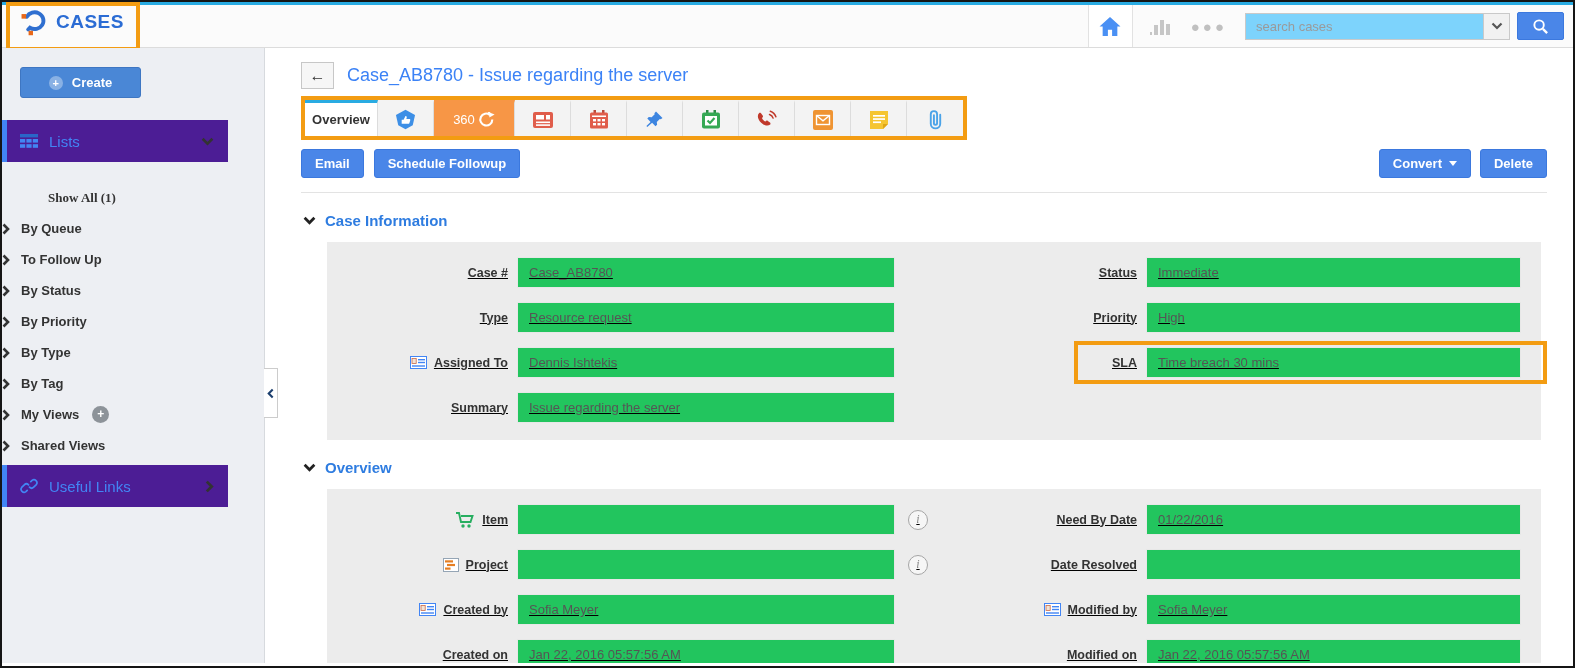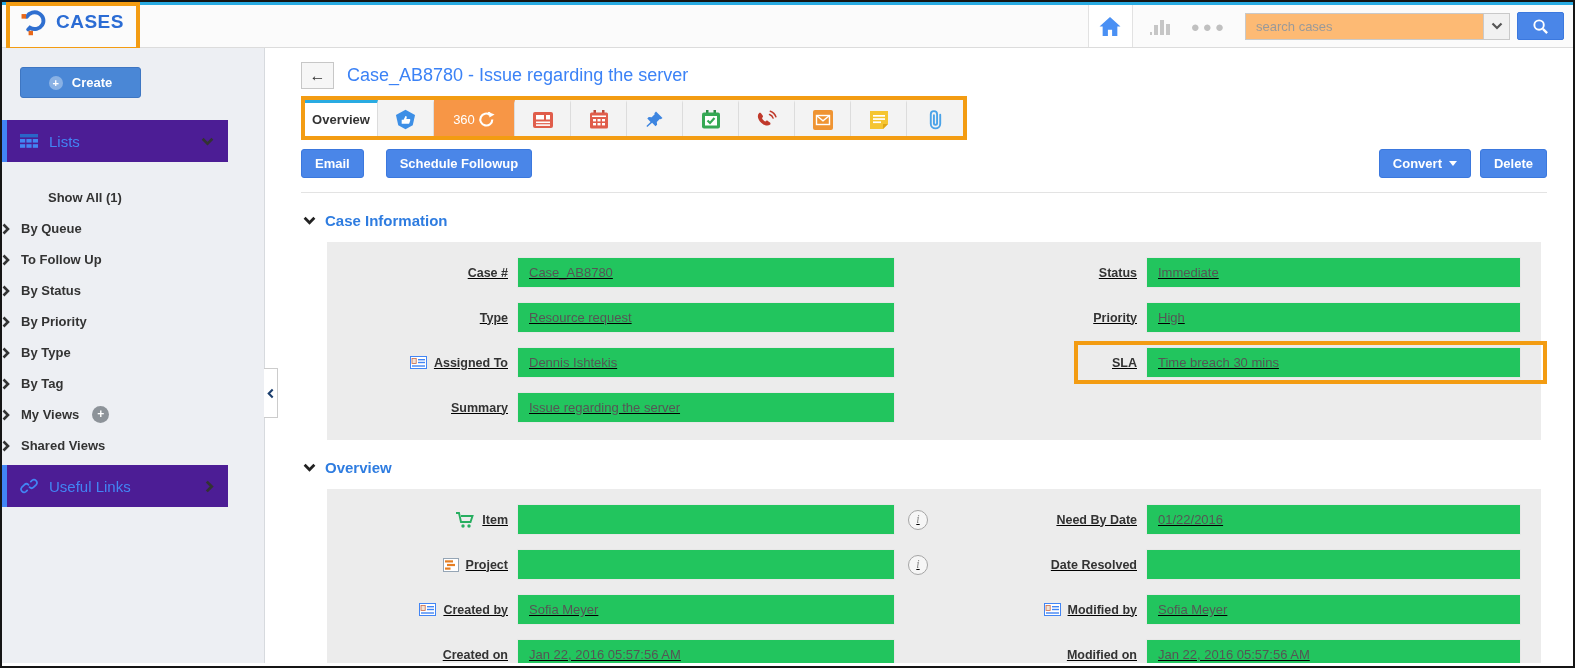--- a/index.html
+++ b/index.html
@@ -28,21 +28,21 @@
   .home-box {
     width:45px; height:100%; background:#fff;
     border-left:1px solid #e2e2e2; border-right:1px solid #e2e2e2;
     display:flex; align-items:center; justify-content:center; cursor:pointer;
   }
   .chart-btn { margin:0 18px 0 16px; display:flex; align-items:end; cursor:pointer; }
   .ellipsis { color:#c0c0c0; font-size:15px; letter-spacing:3px; margin-right:18px; cursor:pointer; }
   .search-wrap { display:flex; align-items:center; margin-right:7px; }
   .search-input {
     width:238px; height:27px; border:1px solid #c9c9c9; border-right:none;
-    padding:0 10px; font-size:13px; color:#666; background:#fdba74; outline:none;
+    padding:0 10px; font-size:13px; color:#666; background:#7dd3fc; outline:none;
     font-family:"Liberation Sans", sans-serif;
   }
   .search-input::placeholder { color:#9a9a9a; }
   .search-caret {
     width:27px; height:27px; border:1px solid #c9c9c9; background:#f1f1f1;
     display:flex; align-items:center; justify-content:center; color:#555; cursor:pointer;
   }
   .search-btn {
     width:47px; height:28px; margin:0 2px 0 7px; background:#4a86e8;
     border:1px solid #3b78de; border-radius:2px;
@@ -70,21 +70,21 @@
     height:42px; width:226px; display:flex; align-items:center;
     padding:0 14px 0 13px; gap:11px; cursor:pointer;
     color:#4285f4; font-size:15px;
   }
   .side-head .spacer { margin-left:auto; color:#333; display:flex; }
   .side-list { margin-top:20px; }
   .side-item {
     display:flex; align-items:center; gap:11px; height:31px;
     font-weight:bold; font-size:13px; color:#333; cursor:pointer;
   }
-  .side-item.noarrow { padding-left:46px; }
+  .side-item.noarrow { padding-left:46px;font-family:Liberation Serif, serif; }
   .chev { display:flex; color:#333; }
   .add-circle {
     width:17px; height:17px; border-radius:50%; background:#8d9399;
     color:#fff; font-size:12px; line-height:16px; text-align:center; margin-left:2px; cursor:pointer;
   }
   .useful-links { margin-top:4px; }
   .collapse-tab {
     position:absolute; right:-14px; top:320px; width:14px; height:50px;
     background:#fff; border:1px solid #ccc; border-left:none; z-index:5;
     display:flex; align-items:center; justify-content:center; color:#1c3f6e; cursor:pointer;
@@ -106,21 +106,21 @@
     display:flex; align-items:center; justify-content:center; cursor:pointer;
   }
   .tab:last-child { border-right:none; }
   .tab.active {
     width:73px; background:#fff; border-top:3px solid #29abe2;
     font-weight:bold; font-size:13px; color:#333;
   }
   .tab.t360 {
     width:81px; background:#f79646; color:#fff; font-size:13px; gap:3px; font-weight:normal;
   }
-  .actions-row { display:flex; align-items:center; gap:22px; margin-top:9px; }
+  .actions-row { display:flex; align-items:center; gap:10px; margin-top:9px; }
   .btn {
     background:#4a86e8; border:1px solid #3b78de; border-radius:3px;
     color:#fff; font-weight:bold; font-size:13px; height:29px; padding:0 13px;
     display:flex; align-items:center; justify-content:center; gap:7px; cursor:pointer;
   }
   .actions-right { margin-left:auto; display:flex; gap:9px; }
   .caret-down {
     width:0; height:0; border:4px solid transparent; border-top:5px solid #fff; margin-top:4px;
   }
   .divider { border-top:1px solid #e3e3e3; margin-top:14px; }

